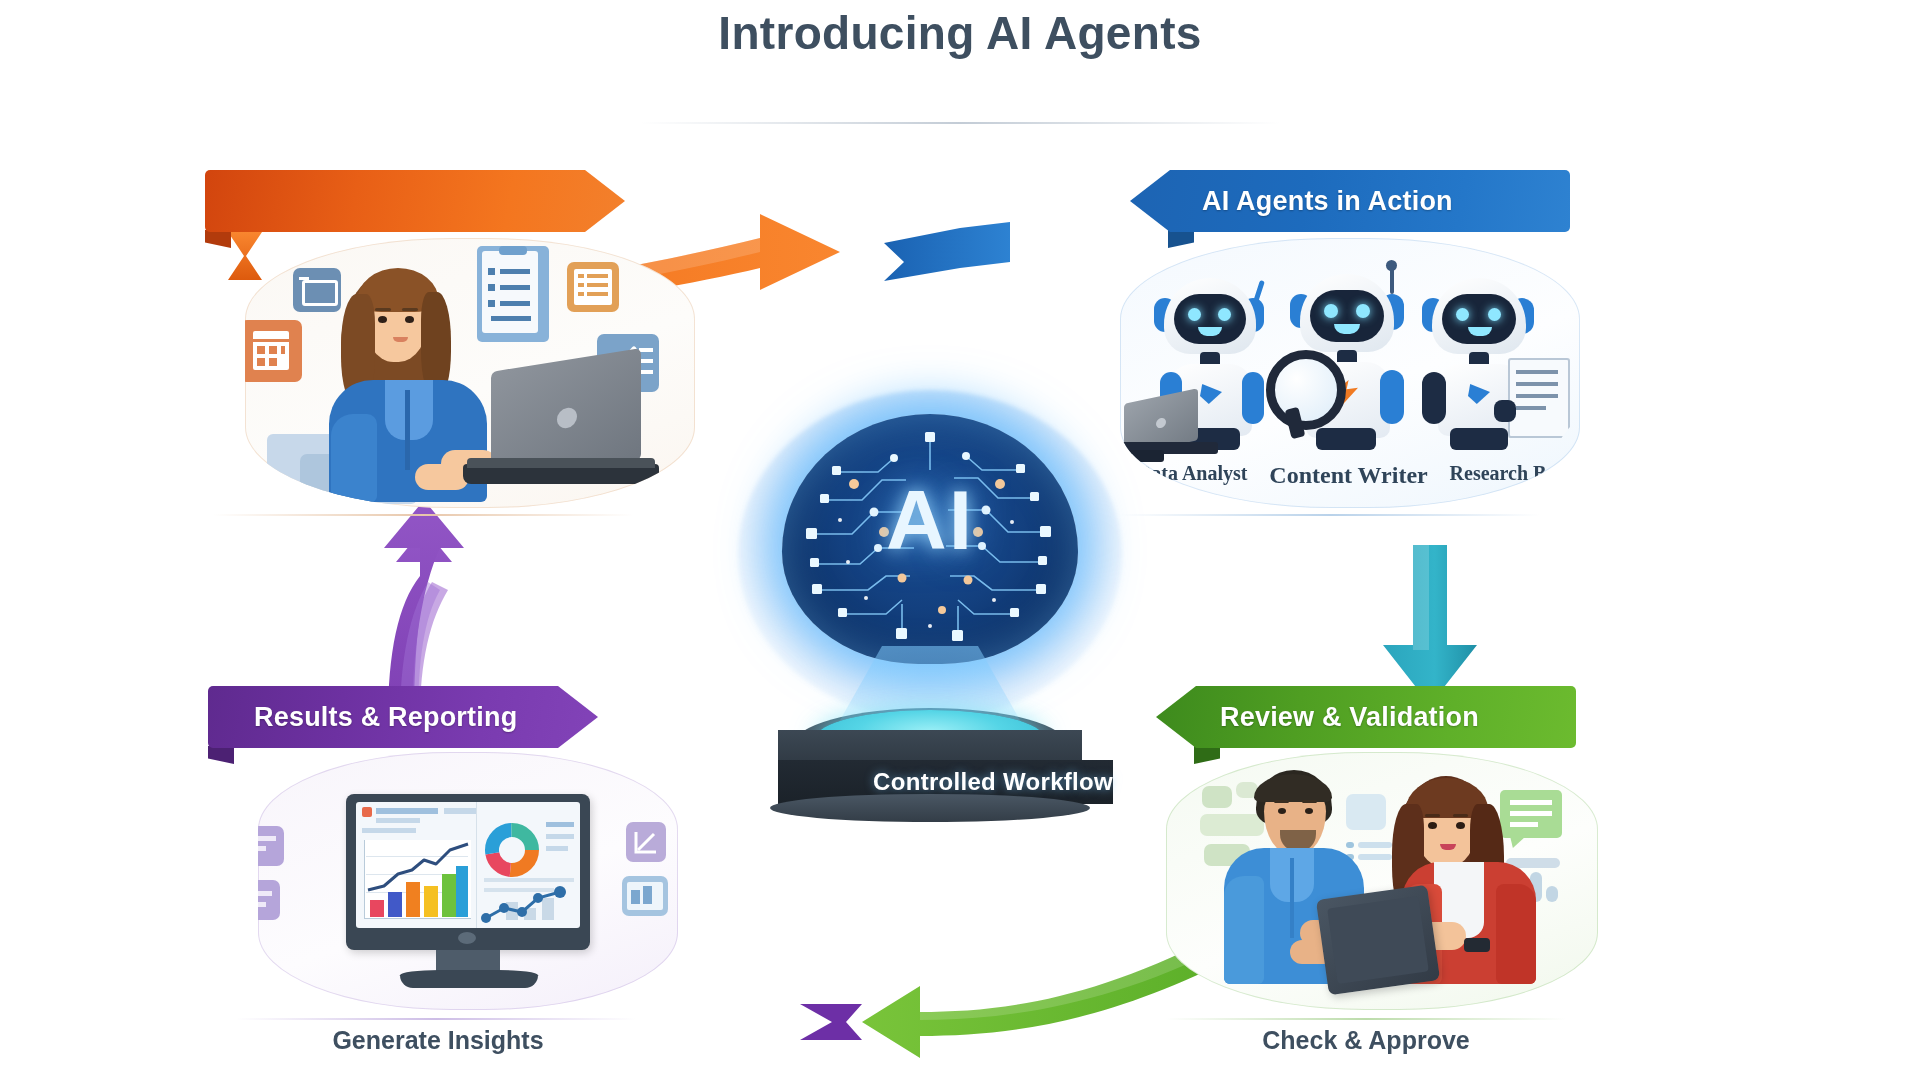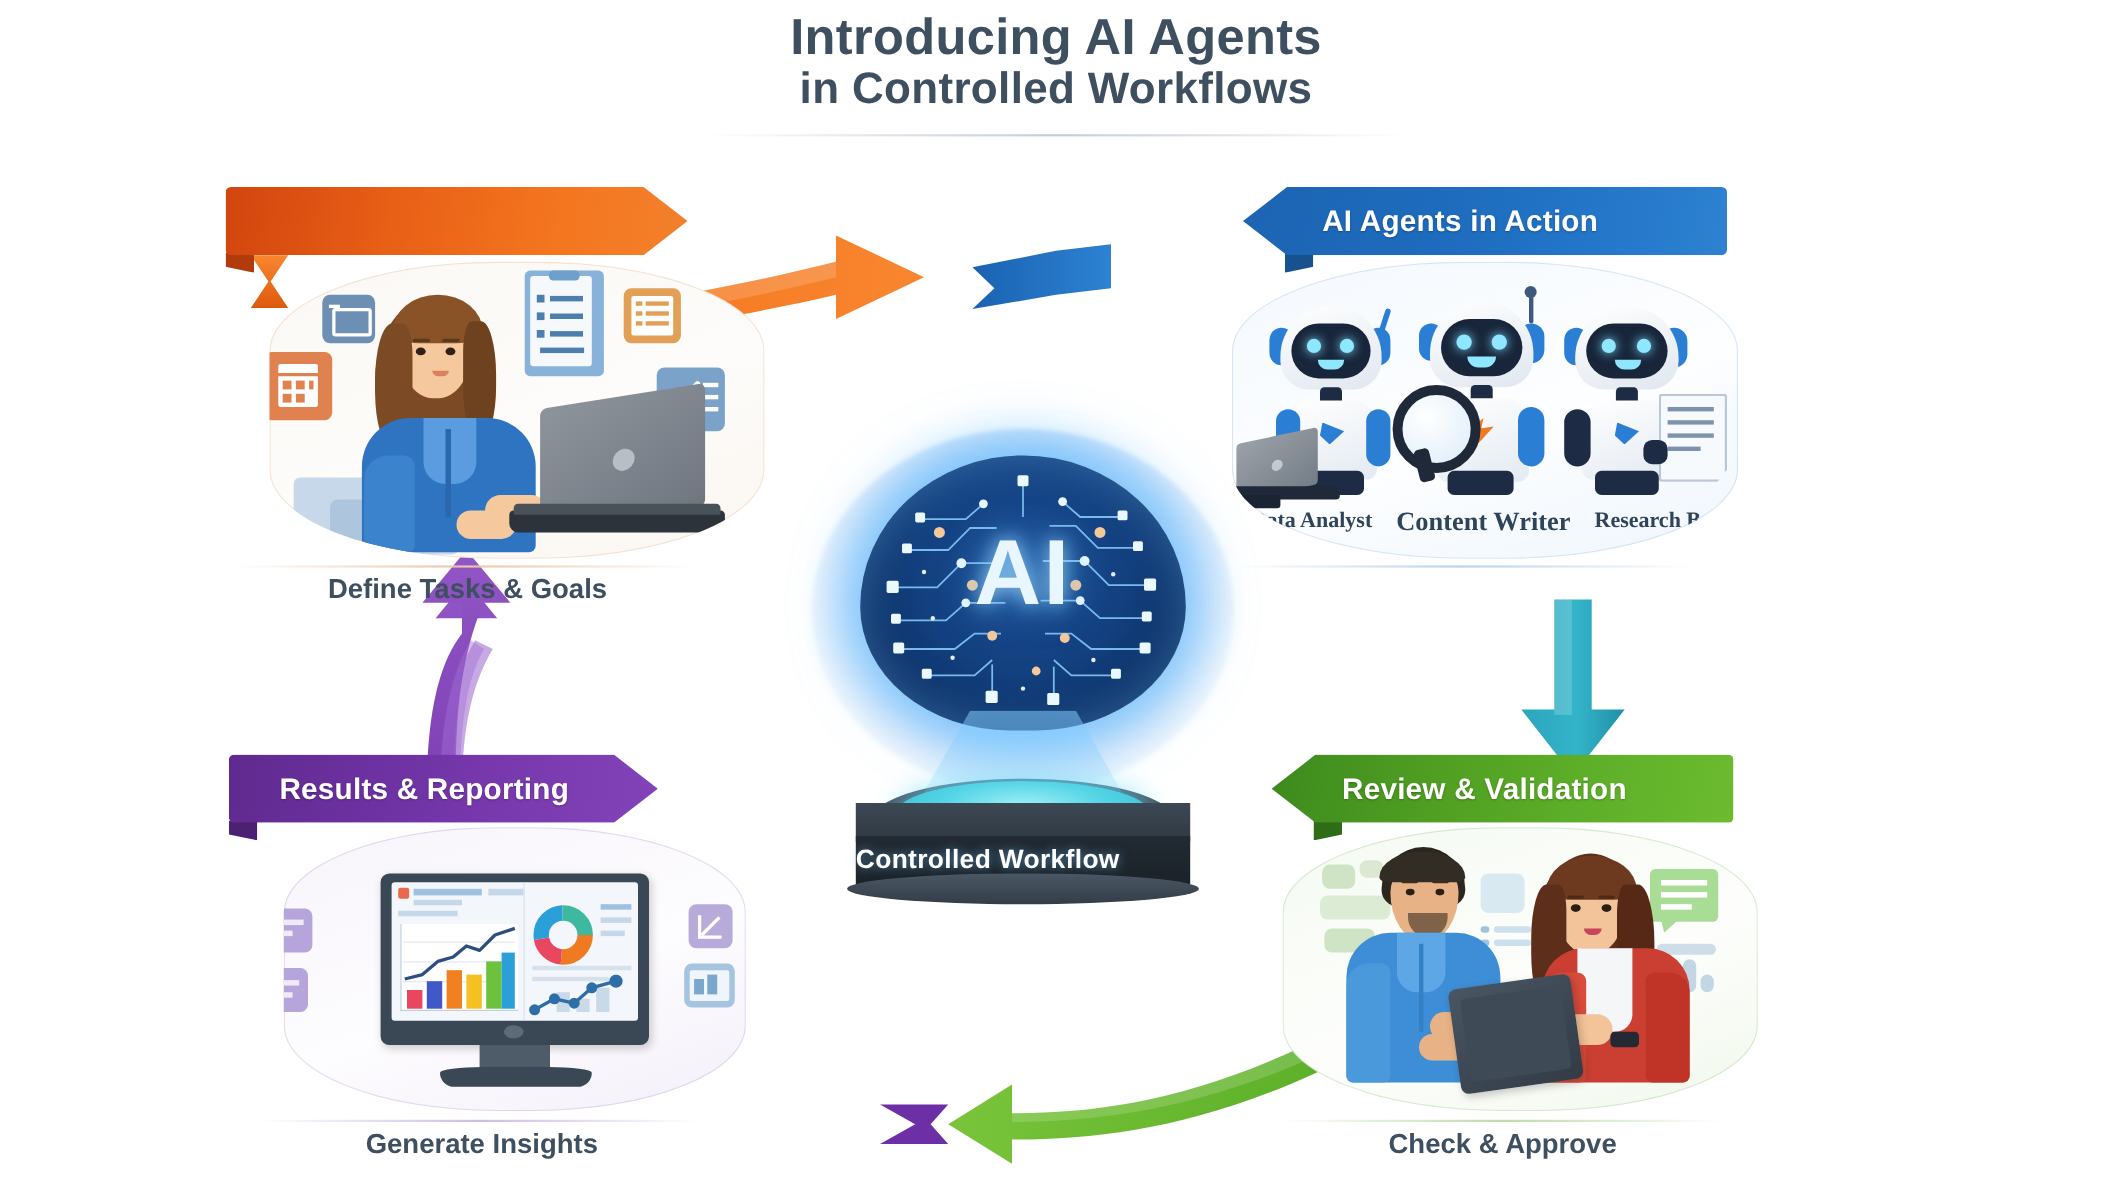--- a/index.html
+++ b/index.html
@@ -88,37 +88,36 @@
     clip-path:polygon(26% 0,74% 0,100% 100%,0 100%);}
   .pod-top{position:absolute;left:116px;top:320px;width:228px;height:56px;border-radius:50%;
     background:radial-gradient(ellipse at 50% 40%,#9ef0f7 0%,#55d5e6 45%,#2fb6cf 100%);
     box-shadow:0 0 26px rgba(110,225,245,.8);}
   .pod-ring{position:absolute;left:92px;top:318px;width:276px;height:76px;border-radius:50%;
     background:linear-gradient(180deg,#4a5866 0%,#39454f 100%);z-index:-1;}
   .pod-base{position:absolute;left:78px;top:340px;width:304px;height:86px;border-radius:0 0 40% 40%/0 0 60% 60%;
     background:linear-gradient(180deg,#3c4854 0%,#2b343d 55%,#242c34 100%);}
   .pod-band{position:absolute;left:78px;top:370px;width:304px;height:44px;
     background:linear-gradient(180deg,#222a33,#1b2229);
-    display:flex;align-items:center;justify-content:flex-start;}
+    display:flex;align-items:center;justify-content:flex-end;padding-left:31px;}
   .pod-band span{font-size:24px;font-weight:bold;color:#ffffff;letter-spacing:.3px;
     text-shadow:0 0 10px rgba(120,200,255,.6);}
   .pod-rim{position:absolute;left:70px;top:404px;width:320px;height:28px;border-radius:50%;
     background:linear-gradient(180deg,#4a5764 0%,#333d47 100%);}
 
   
   .arrows{position:absolute;left:0;top:0;width:1920px;height:1080px;pointer-events:none;}
 </style>
 </head>
 <body>
 
 <div class="stage">
 
   <div class="title-wrap">
     <div class="title-l1">Introducing AI Agents</div>
-    <div class="title-l2">in Controlled Workflows</div>
   </div>
   <div class="title-rule"></div>
 
   <svg class="arrows" viewBox="0 0 1920 1080">
     <defs>
       <linearGradient id="gOrange" x1="0" y1="0" x2="1" y2="0">
         <stop offset="0%" stop-color="#ef6a12"></stop>
           <stop offset="100%" stop-color="#f9862f"></stop>
       </linearGradient>
       <linearGradient id="gOrangeD" x1="0" y1="0" x2="0" y2="1">
@@ -275,21 +274,20 @@
           <div style="position:absolute;left:222px;top:220px;width:188px;height:10px;background:#4a5259;border-radius:4px 4px 0 0;"></div>
         </div>
       </div>
     </div>
 
     <div class="ribbon rb-orange" style="left:-40px;top:-68px;width:420px;">
       <div class="rbody"></div>
       <div class="rfold"></div>
     </div>
     <div class="cap-rule" style="left:-32px;top:276px;width:420px;background:linear-gradient(to right,rgba(230,190,160,0),#e8c7aa,rgba(230,190,160,0));"></div>
-    <div class="caption" style="left:-30px;top:284px;width:420px;">Define Tasks &amp; Goals</div>
   </div>
 
   <div class="panel" style="left:1120px;top:238px;width:460px;height:270px;">
     <div class="panel-card blue">
       <div class="scene">
 
         <div style="position:absolute;left:28px;top:34px;width:130px;height:186px;">
           <div style="position:absolute;left:6px;top:26px;width:22px;height:34px;background:#2a7fd4;border-radius:11px;"></div>
           <div style="position:absolute;left:94px;top:26px;width:22px;height:34px;background:#2a7fd4;border-radius:11px;"></div>
           <div style="position:absolute;left:108px;top:8px;width:5px;height:26px;background:#2a7fd4;transform:rotate(18deg);border-radius:3px;"></div>

